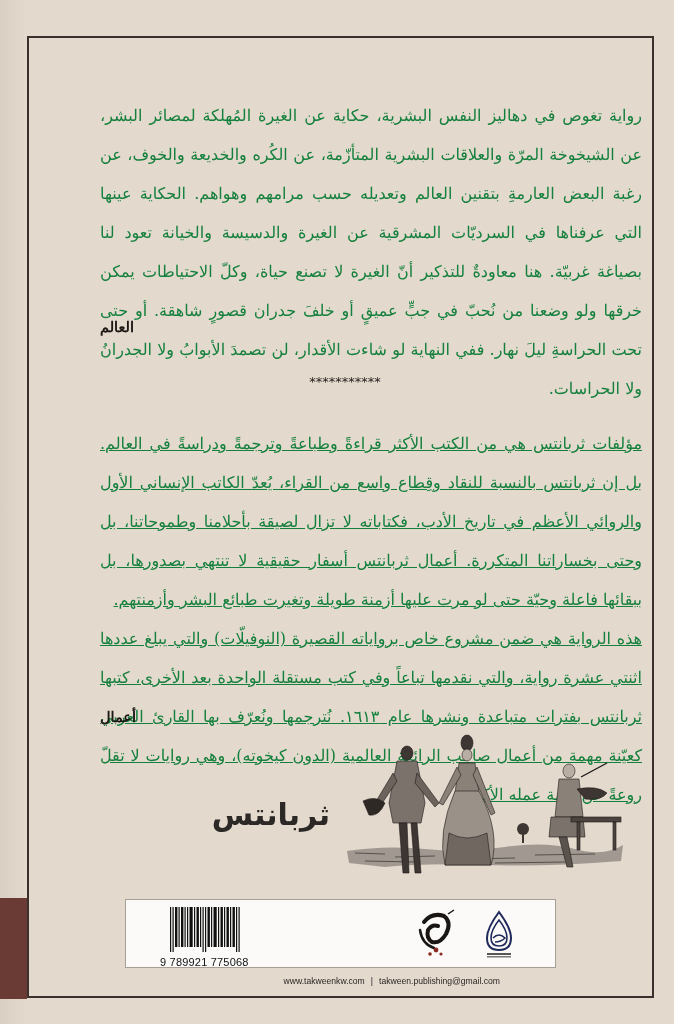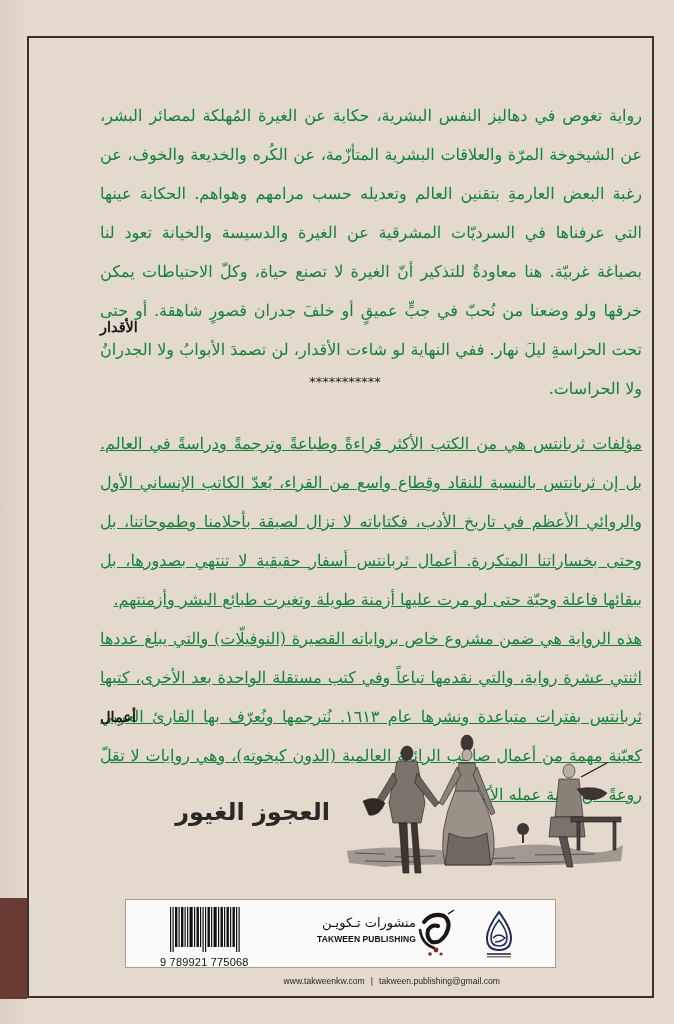--- a/index.html
+++ b/index.html
@@ -196,33 +196,33 @@
 
 <div class="spine-shade"></div>
 <div class="maroon-strip"></div>
 
 <div class="frame"></div>
 
 <div class="para para1">
   <span>رواية تغوص في دهاليز النفس البشرية، حكاية عن الغيرة المُهلكة لمصائر البشر، عن الشيخوخة المرّة والعلاقات البشرية المتأزّمة، عن الكُره والخديعة والخوف، عن رغبة البعض العارمةِ بتقنين العالم وتعديله حسب مرامهم وهواهم. الحكاية عينها التي عرفناها في السرديّات المشرقية عن الغيرة والدسيسة والخيانة تعود لنا بصياغة غربيّة. هنا معاودةٌ للتذكير أنّ الغيرة لا تصنع حياة، وكلّ الاحتياطات يمكن خرقها ولو وضعنا من نُحبّ في جبٍّ عميقٍ أو خلفَ جدران قصورٍ شاهقة. أو حتى تحت الحراسةِ ليلَ نهار. ففي النهاية لو شاءت الأقدار، لن تصمدَ الأبوابُ ولا الجدرانُ ولا الحراسات.</span>
 </div>
 
-<div class="signature sig-translator">الأقدار</div>
+<div class="signature sig-translator">العالم</div>
 
 <div class="stars">***********</div>
 
 <div class="para para2">
   <p>مؤلفات ثربانتس هي من الكتب الأكثر قراءةً وطباعةً وترجمةً ودراسةً في العالم. بل إن ثربانتس بالنسبة للنقاد وقِطاع واسع من القراء، يُعدّ الكاتب الإنساني الأول والروائي الأعظم في تاريخ الأدب، فكتاباته لا تزال لصيقة بأحلامنا وطموحاتنا، بل وحتى بخساراتنا المتكررة. أعمال ثربانتس أسفار حقيقية لا تنتهي بصدورها، بل ببقائها فاعلة وحيّة حتى لو مرت عليها أزمنة طويلة وتغيرت طبائع البشر وأزمنتهم.</p>
   <p>هذه الرواية هي ضمن مشروع خاص برواياته القصيرة (النوفيلّات) والتي يبلغ عددها اثنتي عشرة رواية، والتي نقدمها تباعاً وفي كتب مستقلة الواحدة بعد الأخرى، كتبها ثربانتس بفترات متباعدة ونشرها عام ١٦١٣. نُترجمها ونُعرّف بها القارئ العربي كعيّنة مهمة من أعمال صاحب الرائعة العالمية (الدون كيخوته)، وهي روايات لا تقلّ روعةً عن قيمة عمله الأكبر.</p>
 </div>
 
 <div class="signature sig-publisher">أعمال</div>
 
 <div class="title-block">
-  <span class="book-title">العجوز الغيور</span>
+  <span class="author-name">ثربانتس</span>
 </div>
 
 <div class="illustration">
   <svg width="280" height="150" viewBox="0 0 280 150" xmlns="http://www.w3.org/2000/svg">
 
     <path d="M2 118 Q40 112 80 116 T160 114 T230 116 T278 112 L276 128 Q200 134 140 132 T40 134 L4 130 Z" fill="#6b6560" opacity="0.55"></path>
     <g stroke="#2a2624" stroke-width="0.8" opacity="0.8">
       <line x1="10" y1="120" x2="40" y2="121"></line>
         <line x1="50" y1="124" x2="90" y2="123"></line>
       <line x1="120" y1="126" x2="170" y2="125"></line>
@@ -296,24 +296,20 @@
         <rect x="56.5" y="0" width="2.4" height="40"></rect>
         <rect x="60" y="0" width="1.2" height="40"></rect>
         <rect x="62.5" y="0" width="2.4" height="40"></rect>
         <rect x="66" y="0" width="1.2" height="45"></rect>
         <rect x="68.5" y="0" width="1.2" height="45"></rect>
       </g>
     </svg>
   </div>
   <div class="barcode-digits">9 789921 775068</div>
 
-  <div class="publisher-logo-text">
-    <span class="publisher-ar">منشورات تـكويـن</span>
-    <span class="publisher-en">TAKWEEN PUBLISHING</span>
-  </div>
 
   <div class="takween-mark">
     <svg width="40" height="50" viewBox="0 0 40 50" xmlns="http://www.w3.org/2000/svg">
       <path d="M8 14 Q16 4 28 8 Q36 14 30 26 Q24 36 16 34 Q10 30 12 22 Q16 16 22 18" fill="none" stroke="#1a1614" stroke-width="4" stroke-linecap="round"></path>
       <path d="M4 22 Q6 36 18 40" fill="none" stroke="#1a1614" stroke-width="2.5" stroke-linecap="round"></path>
       <path d="M32 6 L38 2" stroke="#1a1614" stroke-width="1.5"></path>
       <circle cx="20" cy="42" r="2.4" fill="#8a2a22"></circle>
       <circle cx="14" cy="46" r="1.8" fill="#8a2a22"></circle>
       <circle cx="25" cy="46" r="1.6" fill="#8a2a22"></circle>
     </svg>

